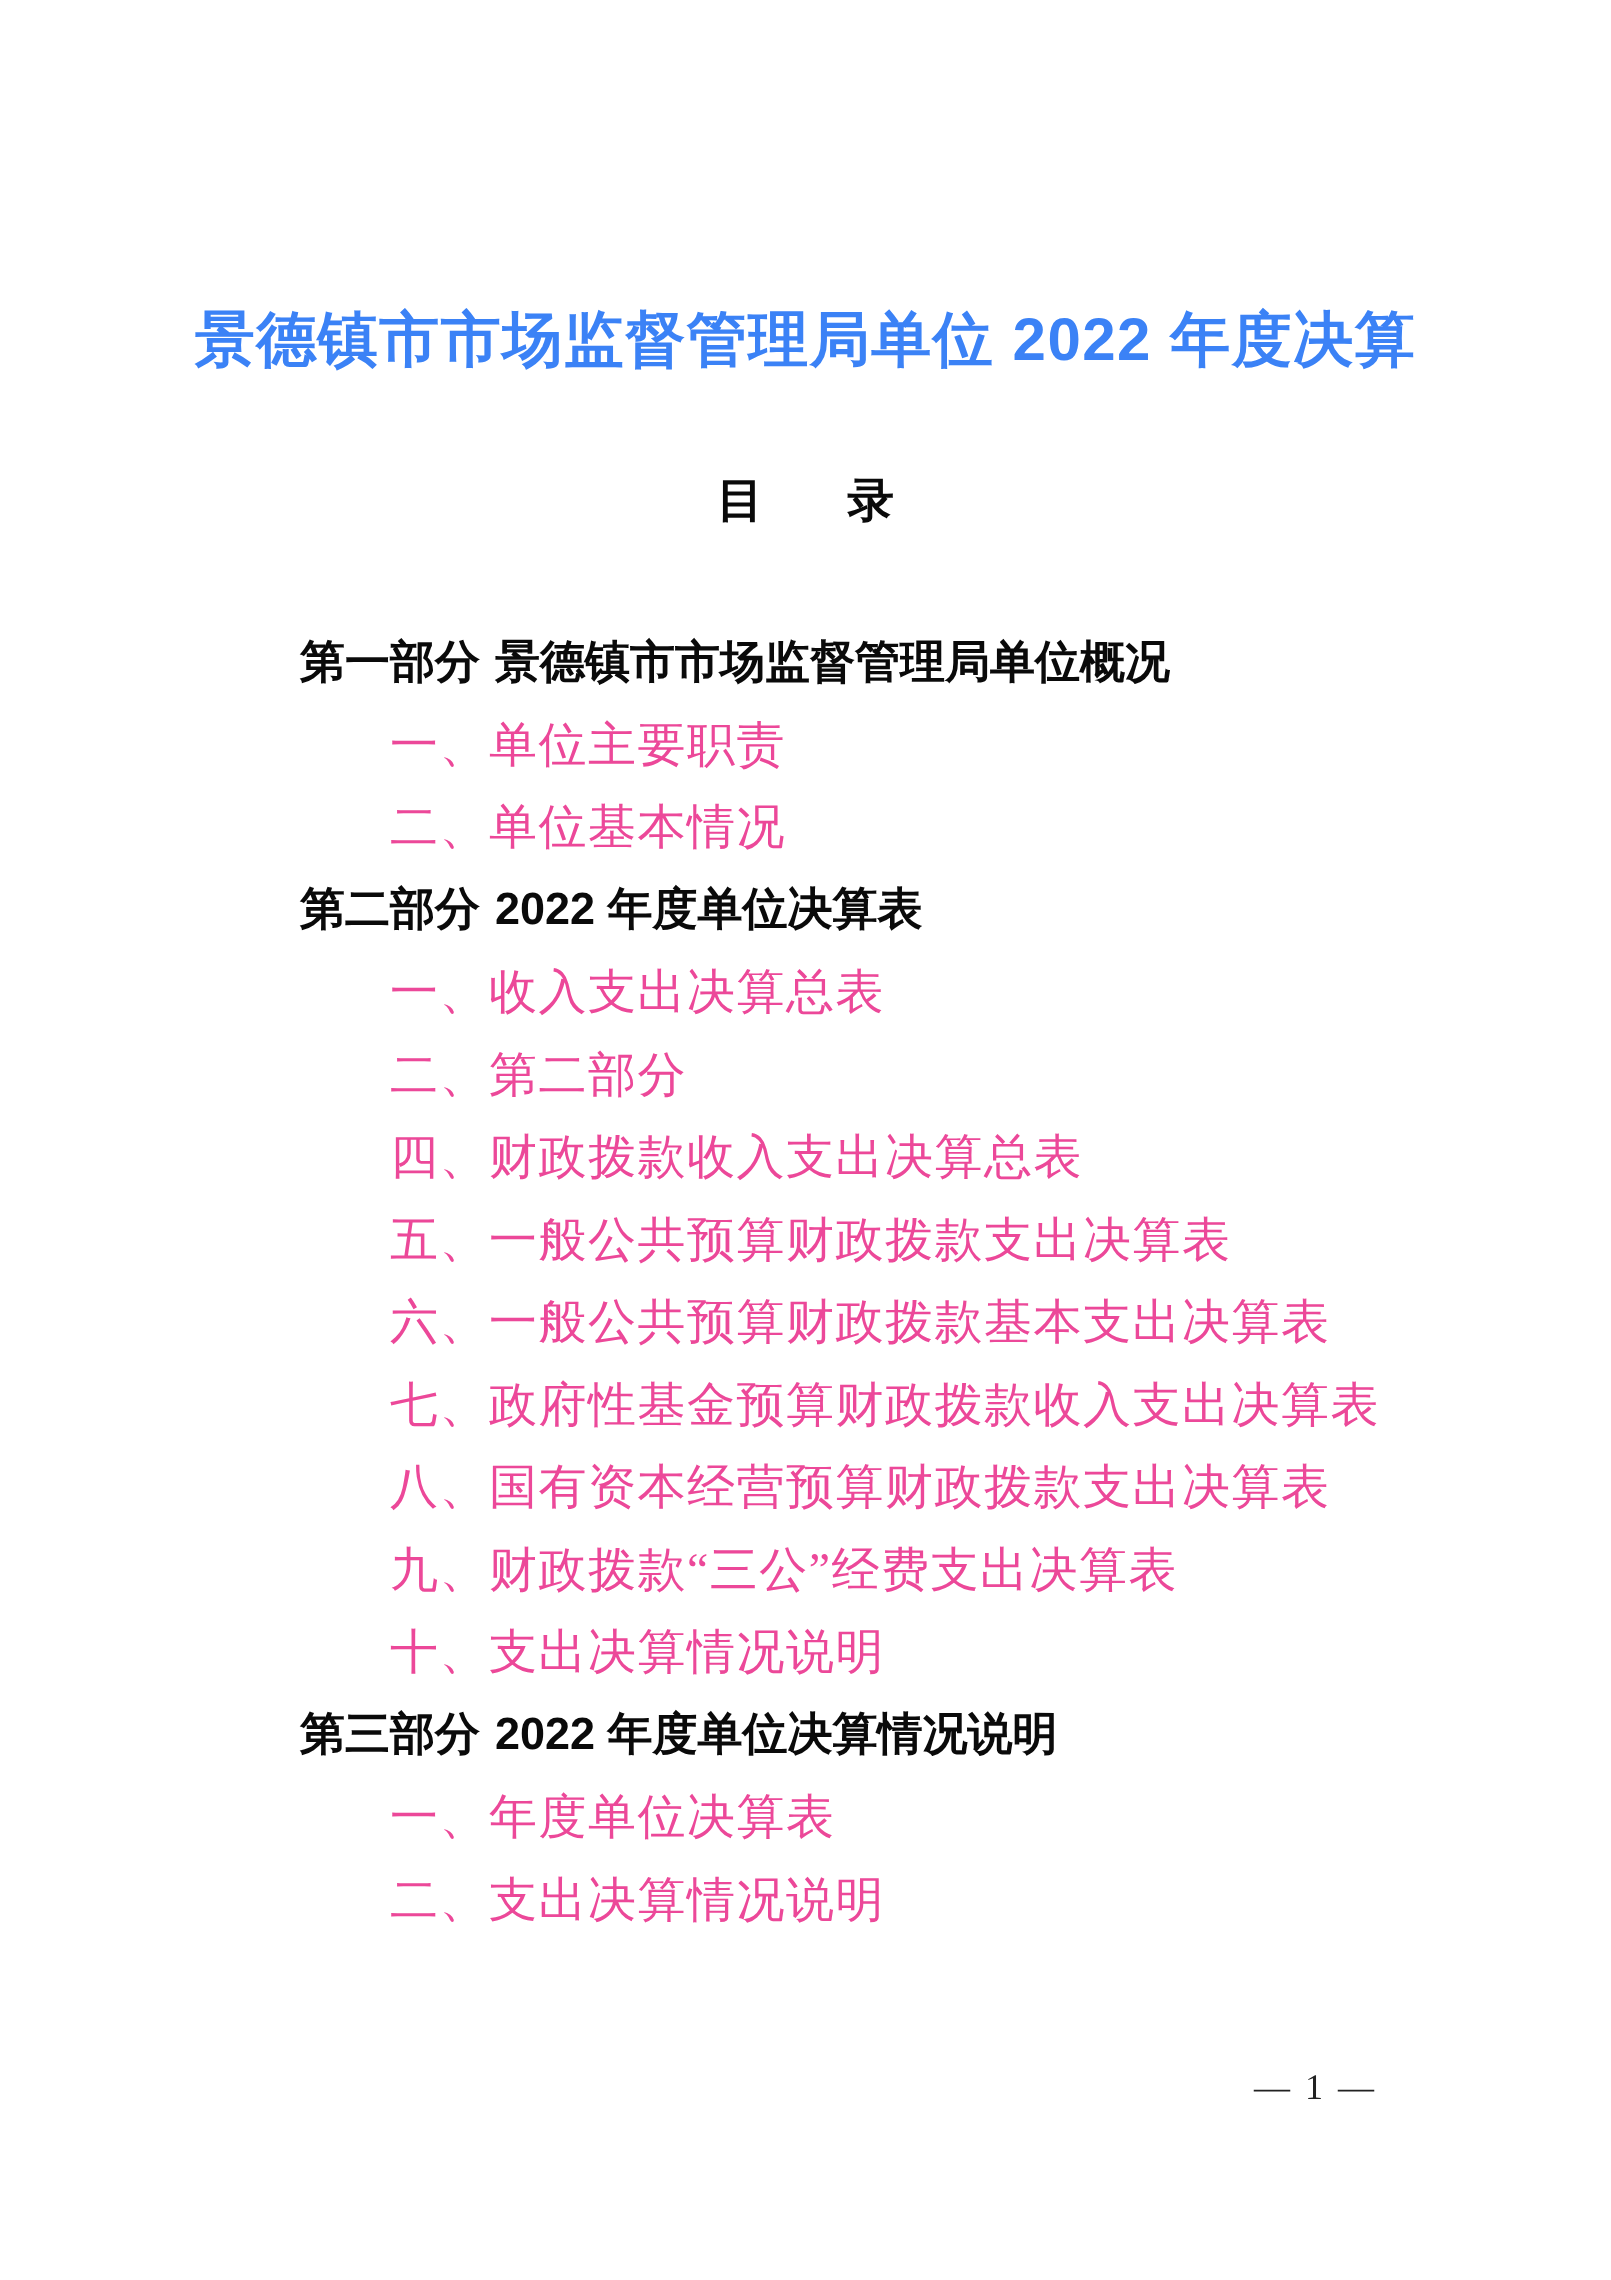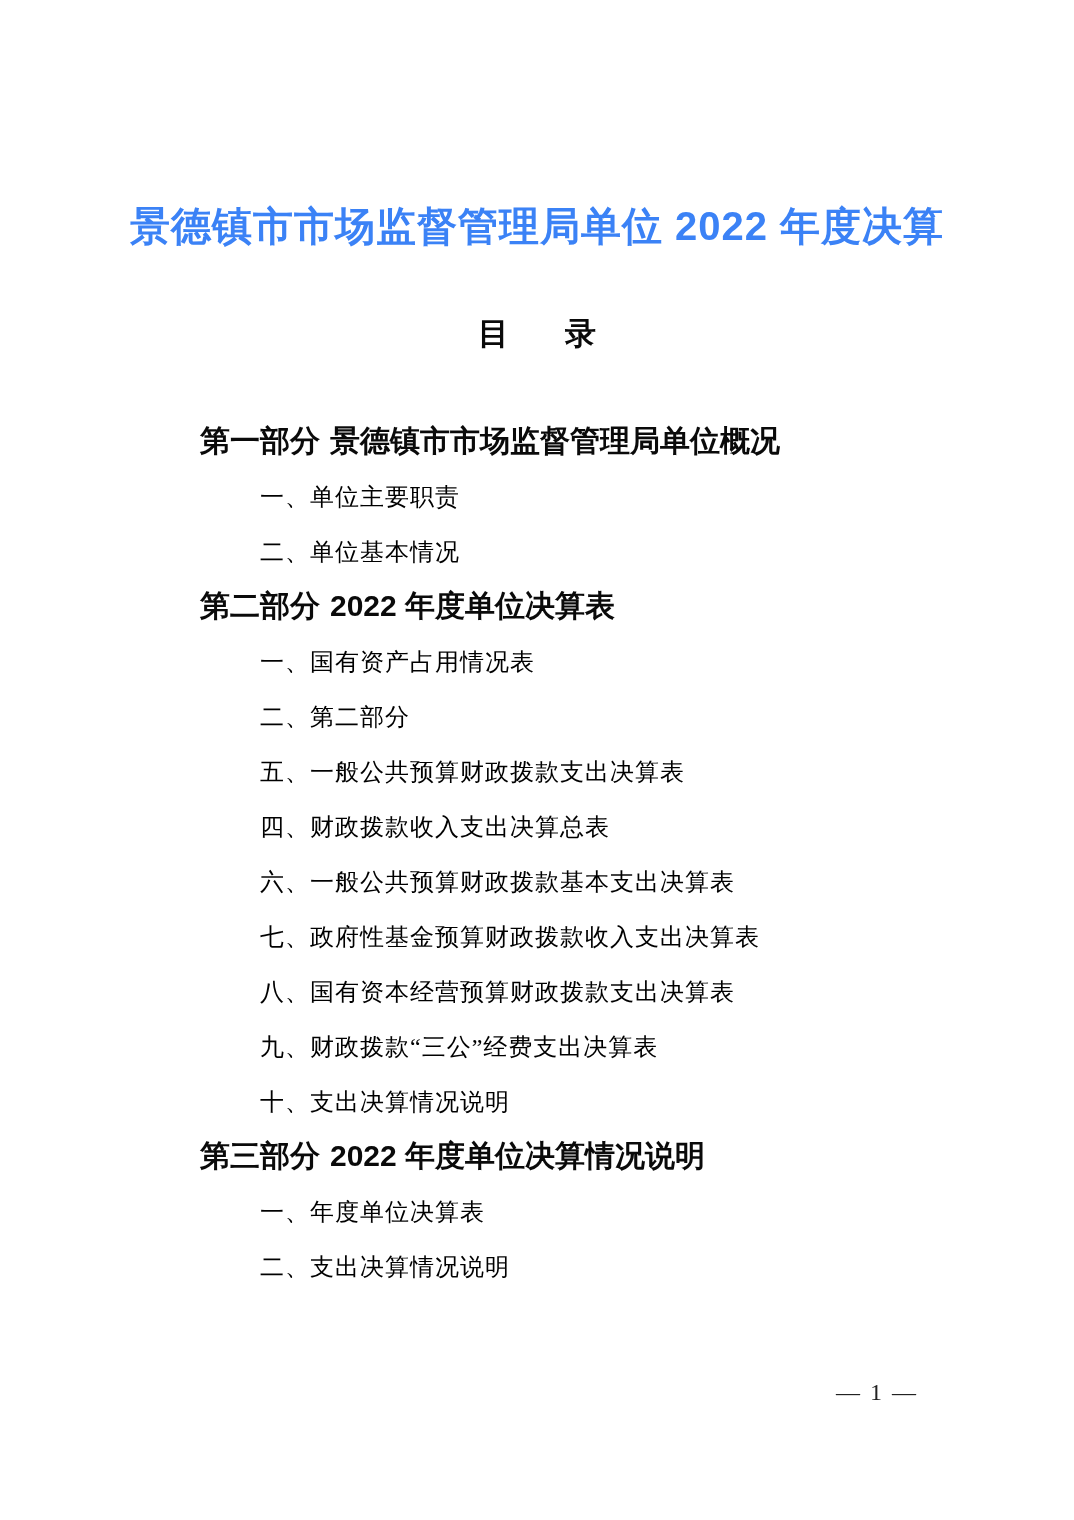--- a/index.html
+++ b/index.html
@@ -56,24 +56,24 @@
   }
   .toc .section {
     font-size: 30px;
     font-weight: bold;
     color: #0a0a0a;
     font-family: "Liberation Sans", sans-serif;
   }
   .toc .section .sec-label { margin-right: 10px; }
   .toc .item {
     padding-left: 60px;
-    font-size: 24px;
+    font-size: 32px;
     font-weight: normal;
     letter-spacing: 1px;
-    color: #000000;
+    color: #ec4899;
     font-family: "Liberation Serif", serif;
   }
   .page-number {
     position: absolute;
     top: 1379px;
     left: 836px;
     font-size: 24px;
     letter-spacing: 2px;
     color: #222;
     font-family: "Liberation Serif", serif;
@@ -98,24 +98,24 @@
       <span class="sec-label">第一部分</span>
       <span class="sec-title">景德镇市市场监督管理局单位概况</span>
     </div>
     <div class="row item">一、单位主要职责</div>
     <div class="row item">二、单位基本情况</div>
 
     <div class="row section">
       <span class="sec-label">第二部分</span>
       <span class="sec-title">2022 年度单位决算表</span>
     </div>
-    <div class="row item">一、国有资产占用情况表</div>
+    <div class="row item">一、收入支出决算总表</div>
     <div class="row item">二、第二部分</div>
+    <div class="row item">四、财政拨款收入支出决算总表</div>
     <div class="row item">五、一般公共预算财政拨款支出决算表</div>
-    <div class="row item">四、财政拨款收入支出决算总表</div>
     <div class="row item">六、一般公共预算财政拨款基本支出决算表</div>
     <div class="row item">七、政府性基金预算财政拨款收入支出决算表</div>
     <div class="row item">八、国有资本经营预算财政拨款支出决算表</div>
     <div class="row item">九、财政拨款“三公”经费支出决算表</div>
     <div class="row item">十、支出决算情况说明</div>
 
     <div class="row section">
       <span class="sec-label">第三部分</span>
       <span class="sec-title">2022 年度单位决算情况说明</span>
     </div>

